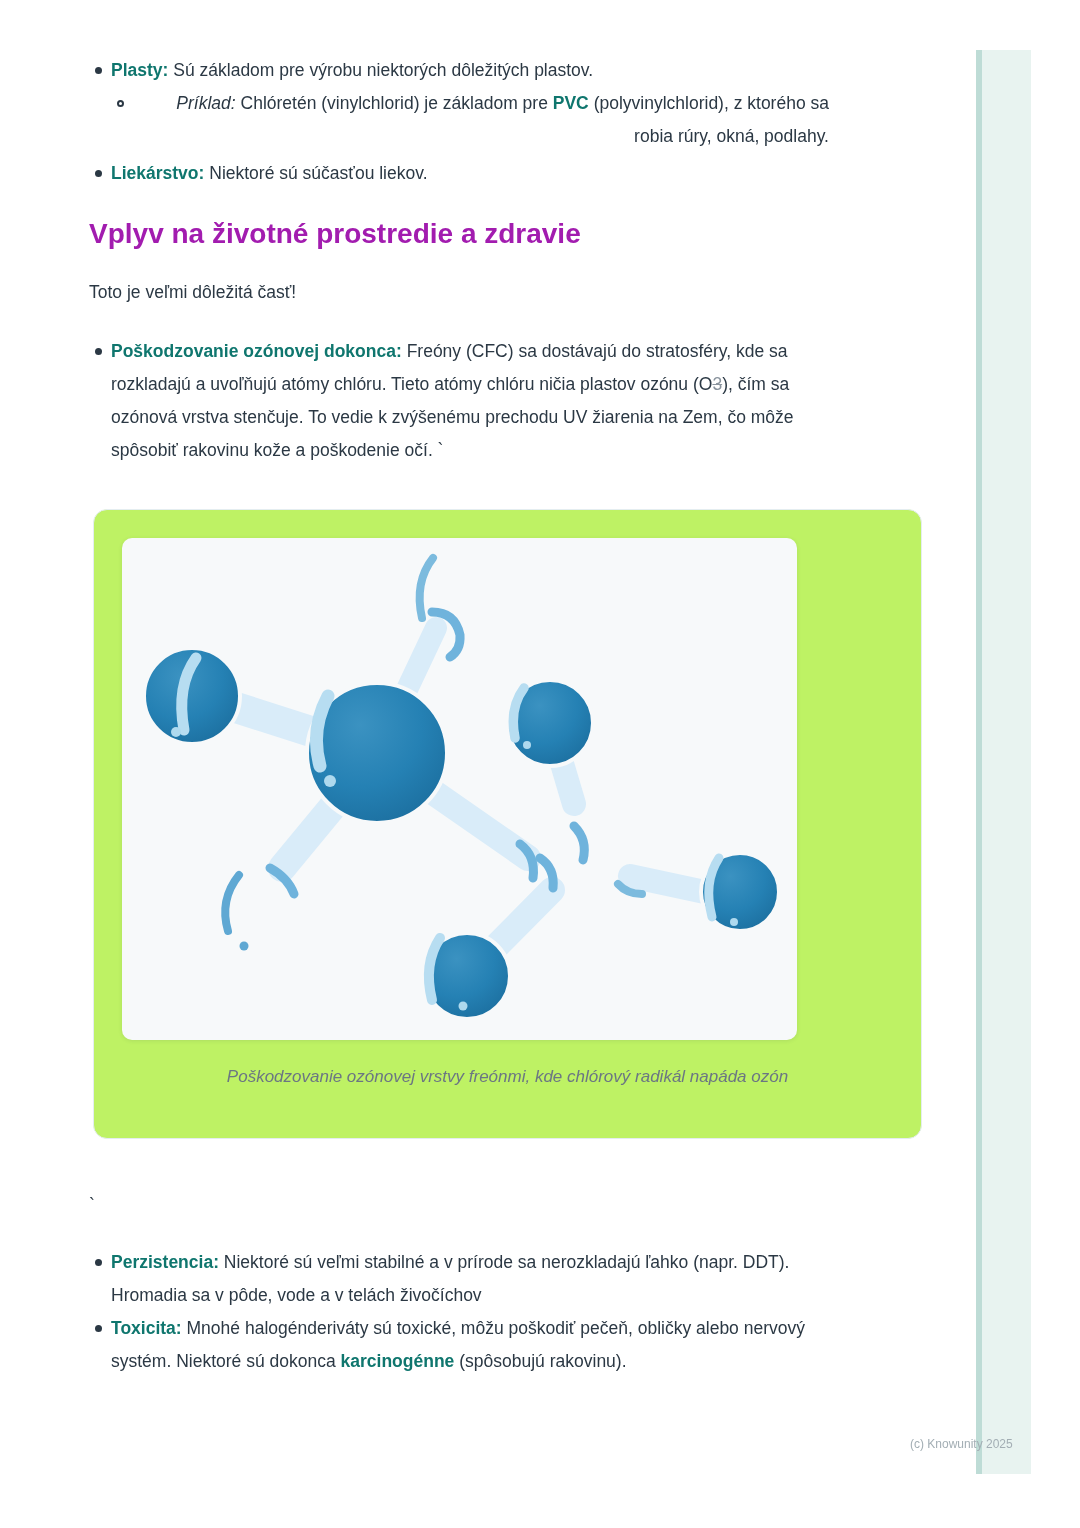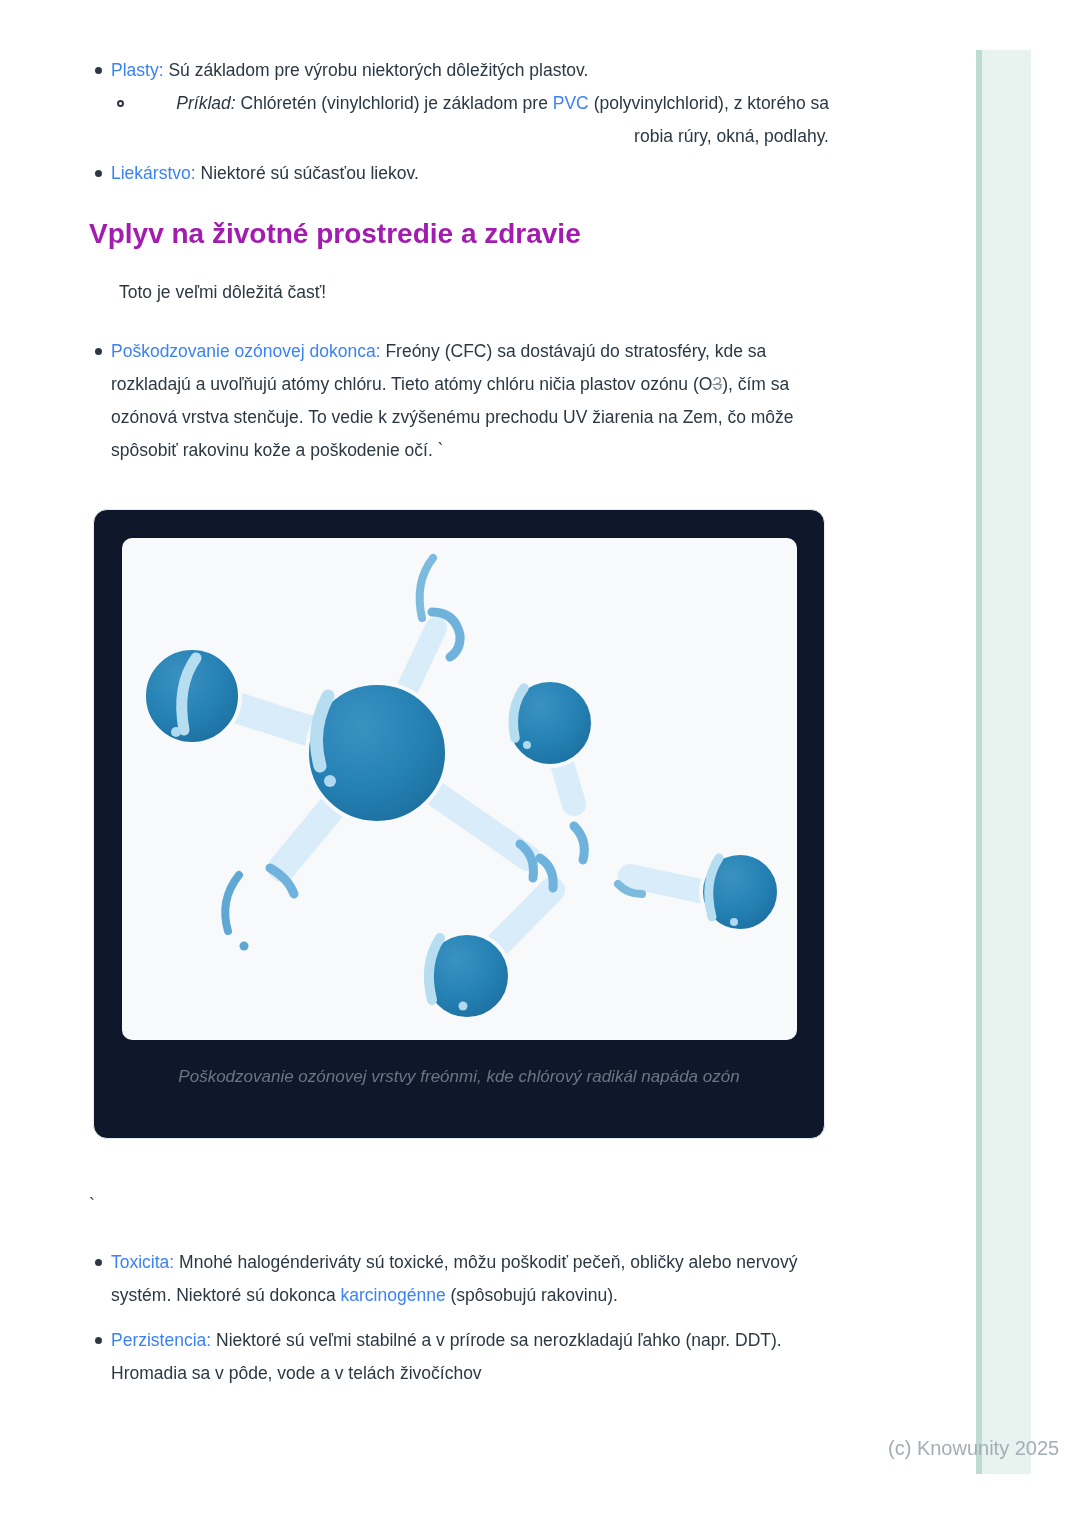--- a/index.html
+++ b/index.html
@@ -2,66 +2,66 @@
 <html><head>
 <meta charset="utf-8">
 <style>
   html,body{margin:0;padding:0;}
   body{
     width:1080px;height:1528px;position:relative;background:#ffffff;
     font-family:"Liberation Sans", sans-serif;color:#2b3844;overflow:hidden;
   }
   .content{position:absolute;left:89px;top:0;width:740px;}
   .line, li p{font-size:17.5px;line-height:33px;margin:0;}
-  strong{font-weight:normal;color:#3b82f6;}
+  strong{font-weight:bold;color:#0f766e;}
   ul{list-style:none;margin:0;padding:0;}
   li{position:relative;}
   .bullet{padding-left:22px;}
   .bullet > .dot{
     position:absolute;left:6px;top:13px;width:7px;height:7px;border-radius:50%;
     background:#2b3844;
   }
   .subbullet{padding-left:44px;margin-top:0;text-align:right;}
   .subbullet > .ring{
     position:absolute;left:28px;top:13px;width:7px;height:7px;border-radius:50%;
     background:transparent;border:2px solid #2b3844;box-sizing:border-box;
   }
   .it{font-style:italic;}
   .gap20{margin-top:4px;}
   .gap12{margin-top:12px;}
   h2.section{
     margin:26px 0 0 0;font-size:28px;line-height:36px;font-weight:bold;color:#a21caf;
   }
-  p.intro{margin-top:24px;margin-left:30px;}
+  p.intro{margin-top:24px;}
   ul.env{margin-top:26px;}
   .struck{color:#8a949e;text-decoration:line-through;}
   
   .figure-card{
-    margin-top:42px;width:732px;box-sizing:border-box;
-    background:#0f172a;border:1px solid #e4edf0;border-radius:14px;
+    margin-top:42px;width:829px;box-sizing:border-box;
+    background:#bef264;border:1px solid #e4edf0;border-radius:14px;
     padding:28px 28px 48px 28px;
   }
   .figure-image{
     width:675px;height:502px;background:#f7f9fa;border-radius:10px;
     box-shadow:0 1px 4px rgba(30,50,70,0.10);overflow:hidden;
   }
   .figure-image svg{display:block;width:100%;height:100%;}
   .figure-caption{
     margin-top:24px;text-align:center;font-style:italic;
     font-size:17px;line-height:26px;color:#6b7683;
   }
   .stray{margin-top:50px;font-size:17.5px;line-height:33px;}
   ul.bottom{margin-top:24px;}
   
   .edge-bar{
     position:absolute;top:50px;left:976px;width:49px;height:1424px;
     background:#e8f3f0;border-left:6px solid #bedcd6;
   }
   .watermark{
-    position:absolute;top:1437px;left:888px;font-size:20px;color:#a3aeb4;
+    position:absolute;top:1437px;left:910px;font-size:12px;color:#a3aeb4;
     white-space:nowrap;z-index:2;
   }
 </style>
 </head>
 <body>
 
 <div class="edge-bar"></div>
 <div class="watermark">(c) Knowunity 2025</div>
 
 <div class="content">
@@ -148,23 +148,23 @@
           <circle cx="612" cy="384" r="4"></circle>
         </g>
       </svg>
     </div>
     <figcaption class="figure-caption">Poškodzovanie ozónovej vrstvy freónmi, kde chlórový radikál napáda ozón</figcaption>
   </figure>
 
   <p class="stray">`</p>
 
   <ul class="bottom">
+    <li class="bullet gap12">
+      <span class="dot"></span>
+      <p><strong>Perzistencia:</strong> <span>Niektoré sú veľmi stabilné a v prírode sa nerozkladajú ľahko (napr. DDT). Hromadia sa v pôde, vode a v telách živočíchov</span></p>
+    </li>
     <li class="bullet">
       <span class="dot"></span>
       <p><strong>Toxicita:</strong> <span>Mnohé halogénderiváty sú toxické, môžu poškodiť pečeň, obličky alebo nervový systém. Niektoré sú dokonca</span> <strong>karcinogénne</strong> <span>(spôsobujú rakovinu).</span></p>
-    </li>
-    <li class="bullet gap12">
-      <span class="dot"></span>
-      <p><strong>Perzistencia:</strong> <span>Niektoré sú veľmi stabilné a v prírode sa nerozkladajú ľahko (napr. DDT). Hromadia sa v pôde, vode a v telách živočíchov</span></p>
     </li>
   </ul>
 
 </div>
 
 </body></html>

